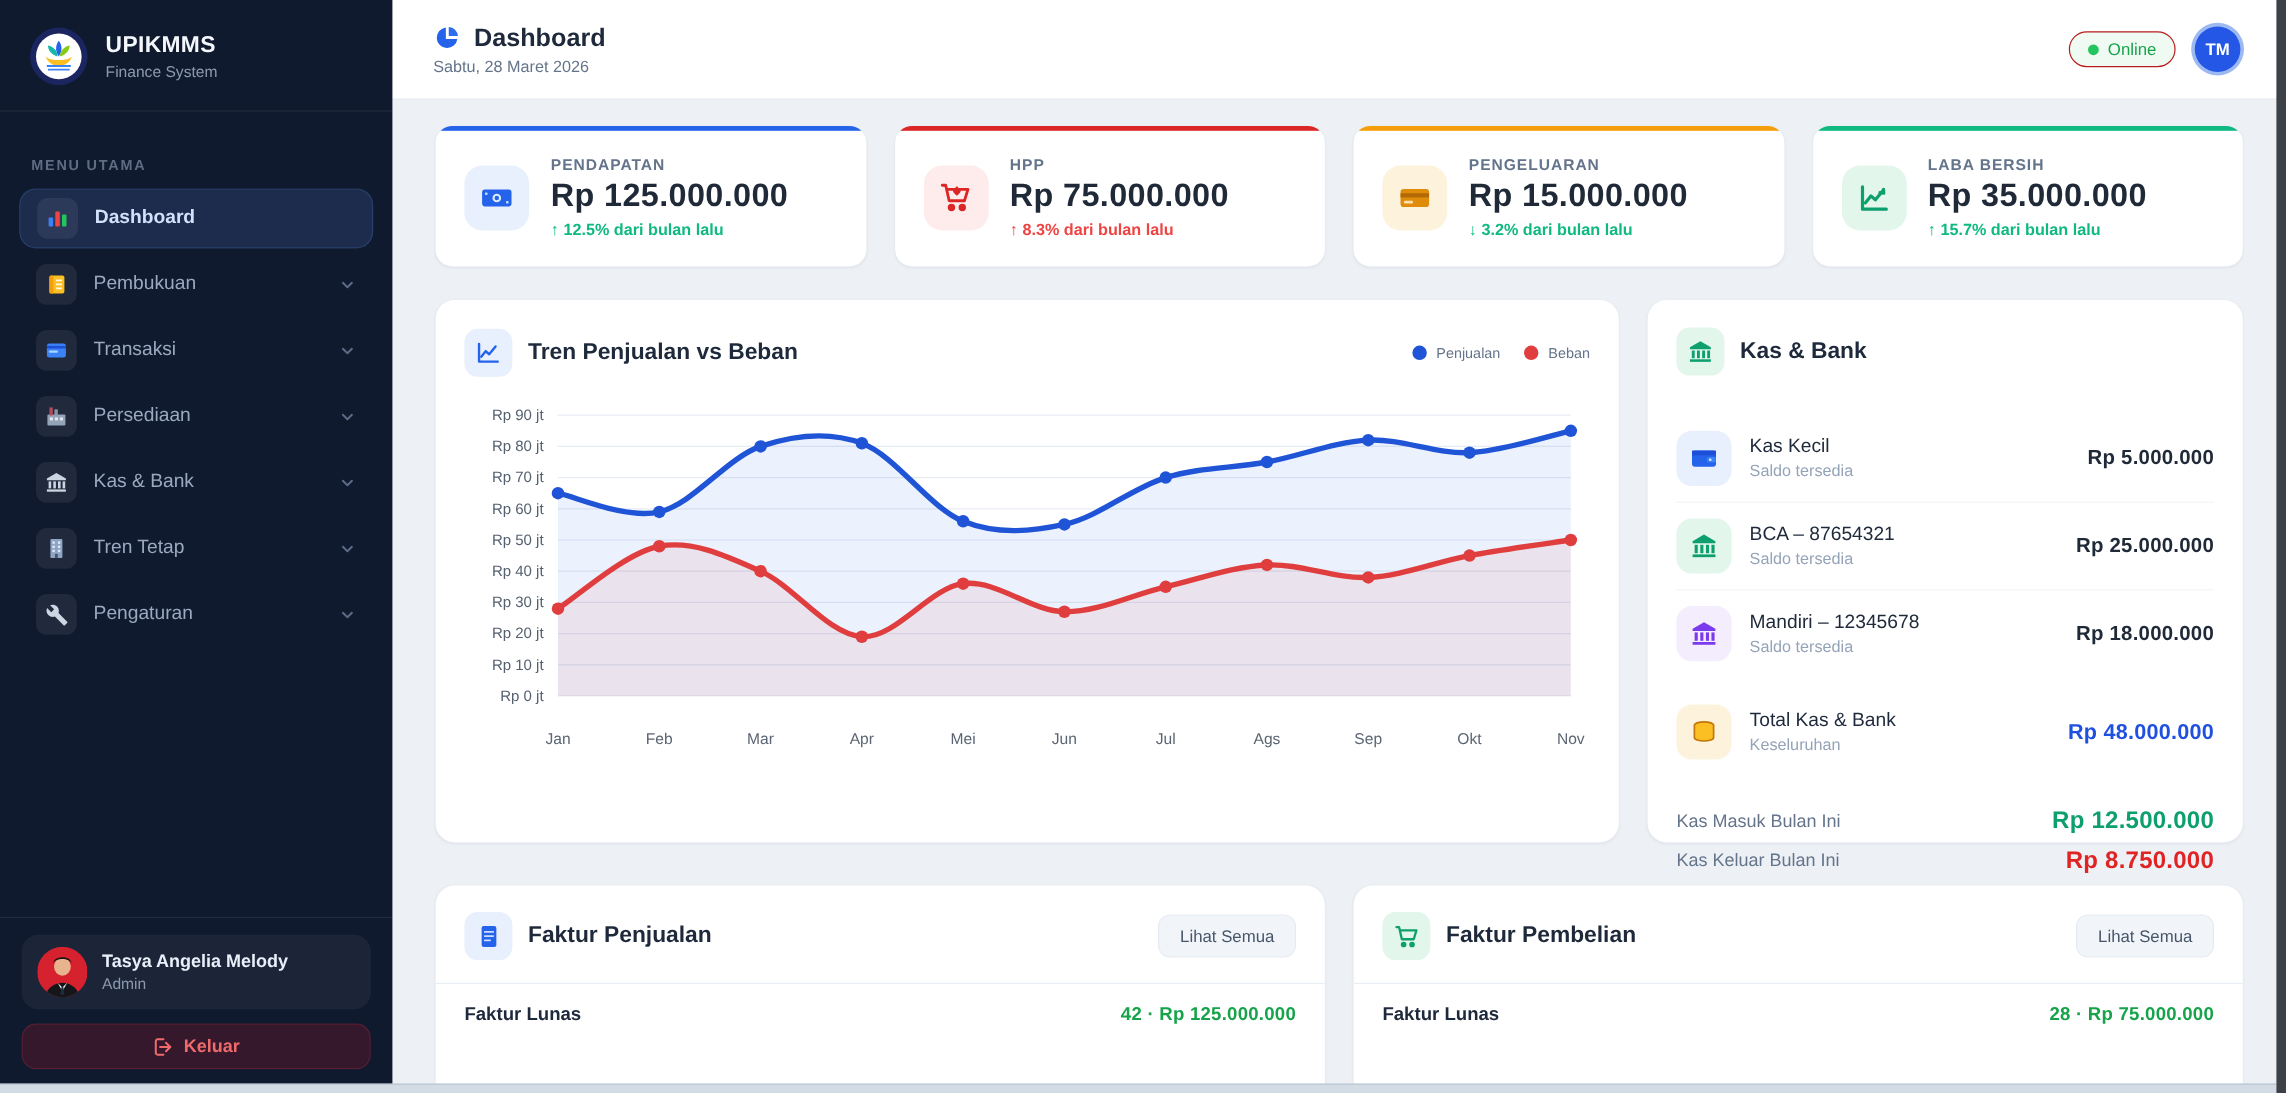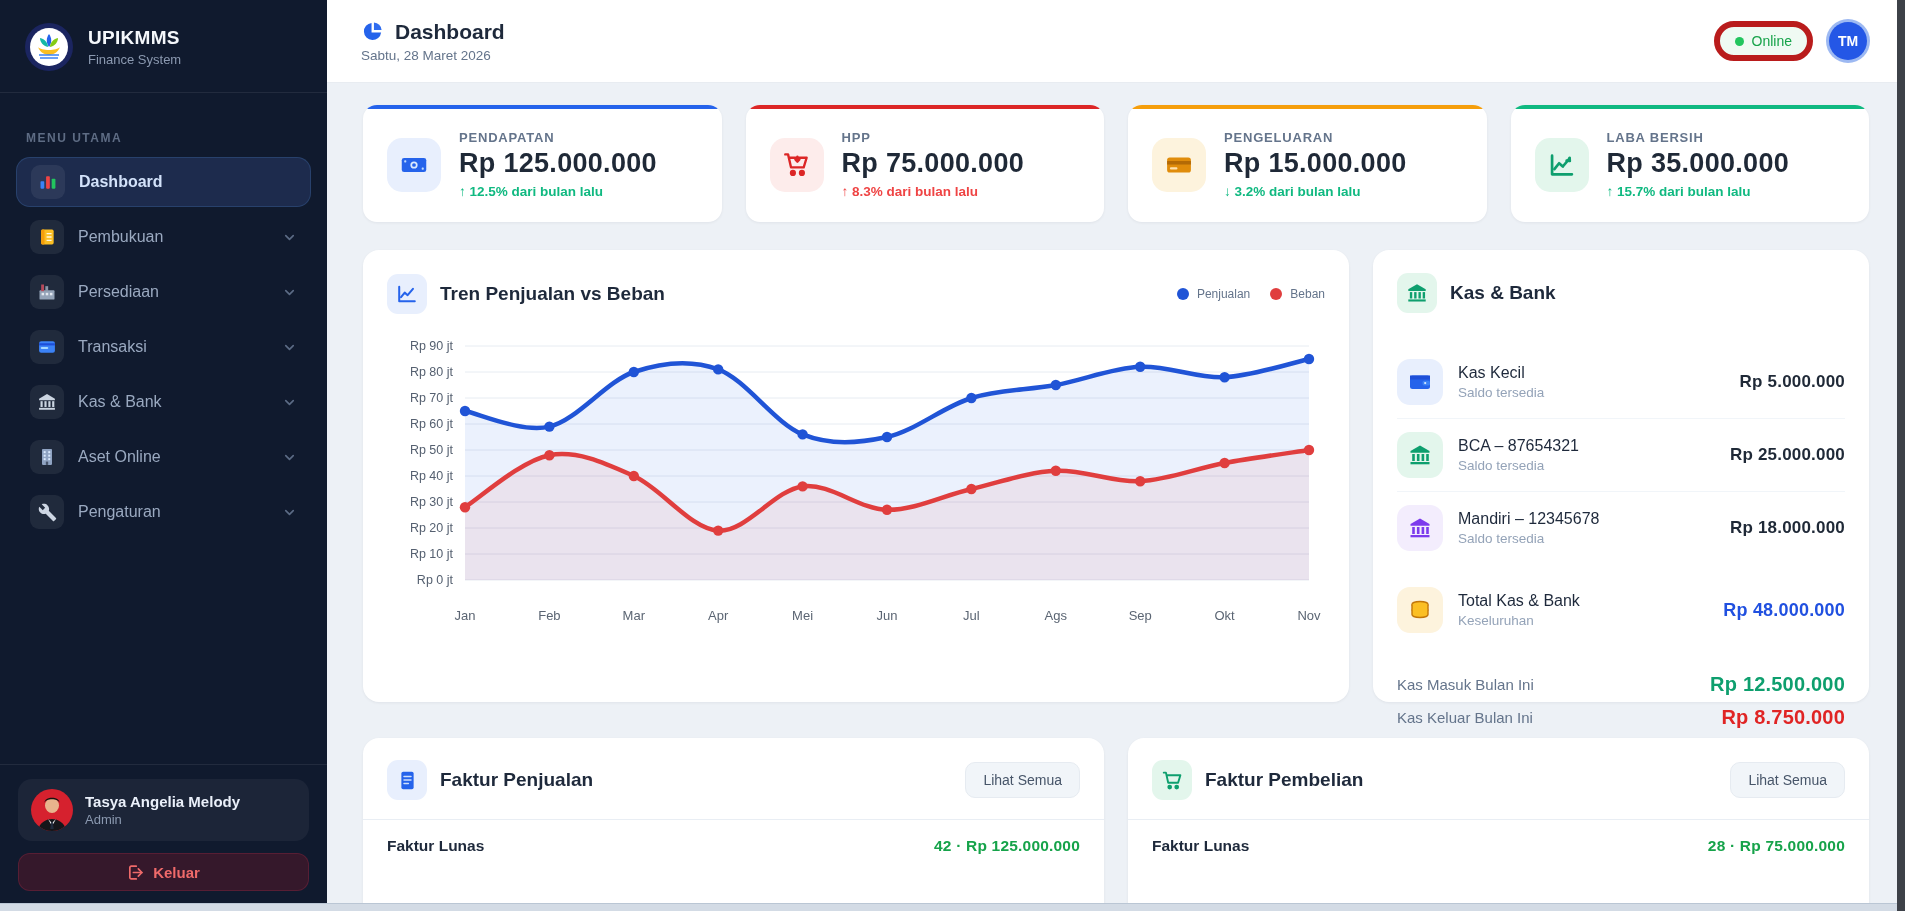--- a/index.html
+++ b/index.html
@@ -60,21 +60,21 @@
     height:82px; background:#ffffff; box-shadow:0 1px 0 #e8ecf1;
     display:flex; align-items:center; padding:0 34px;
   }
   .topbar-left{ display:flex; flex-direction:column; gap:4px; }
   .title-row{ display:flex; align-items:center; gap:11px; }
   .page-title{ font-size:21px; font-weight:bold; color:#1e293b; }
   .page-date{ font-size:13.5px; color:#64748b; }
   .topbar-right{ margin-left:auto; display:flex; align-items:center; gap:16px; }
   .online-pill{
     display:flex; align-items:center; gap:8px;
-    background:#effaf3; border:6px solid #b91c1c; border-radius:999px;
+    background:#effaf3; border:1px solid #b91c1c; border-radius:999px;
     padding:6px 15px; font-size:14px; color:#16a34a; cursor:default;
   }
   .online-dot{ width:9px; height:9px; border-radius:50%; background:#22c55e; }
   .top-avatar{
     width:38px; height:38px; border-radius:50%;
     background:#2457e6; box-shadow:0 0 0 3px #9db9f2;
     color:#ffffff; font-size:14px; font-weight:bold;
     display:flex; align-items:center; justify-content:center; cursor:pointer;
     margin-right:4px;
   }
@@ -183,44 +183,44 @@
       <span class="label">Pembukuan</span>
       <span class="chev">
           <svg width="15" height="15" viewBox="0 0 24 24" fill="none" stroke="#5b6b85" stroke-width="2.6" stroke-linecap="round" stroke-linejoin="round">
             <polyline points="6 9 12 15 18 9"></polyline>
           </svg>
         </span>
     </div>
     <div class="menu-item">
       <span class="icon-tile-sb">
         <svg width="20" height="20" viewBox="0 0 24 24">
+            <rect x="2.5" y="5" width="19" height="14" rx="2.5" fill="#3b82f6"></rect>
+            <rect x="4.5" y="12" width="9" height="2.4" rx="1.2" fill="#a5d8ff"></rect>
+            <rect x="2.5" y="7.5" width="19" height="2.6" fill="#1d4ed8"></rect>
+          </svg>
+      </span>
+      <span class="label">Transaksi</span>
+      <span class="chev">
+          <svg width="15" height="15" viewBox="0 0 24 24" fill="none" stroke="#5b6b85" stroke-width="2.6" stroke-linecap="round" stroke-linejoin="round">
+            <polyline points="6 9 12 15 18 9"></polyline>
+          </svg>
+        </span>
+    </div>
+    <div class="menu-item">
+      <span class="icon-tile-sb">
+        <svg width="20" height="20" viewBox="0 0 24 24">
             <rect x="3" y="10" width="18" height="11" rx="1" fill="#94a3b8"></rect>
             <rect x="5" y="3" width="3.4" height="8" fill="#b64a5a"></rect>
             <rect x="10" y="5" width="3.4" height="6" fill="#8b97a8"></rect>
             <rect x="5.5" y="13" width="3" height="3" fill="#e2e8f0"></rect>
             <rect x="10.5" y="13" width="3" height="3" fill="#e2e8f0"></rect>
             <rect x="15.5" y="13" width="3" height="3" fill="#e2e8f0"></rect>
           </svg>
       </span>
       <span class="label">Persediaan</span>
-      <span class="chev">
-          <svg width="15" height="15" viewBox="0 0 24 24" fill="none" stroke="#5b6b85" stroke-width="2.6" stroke-linecap="round" stroke-linejoin="round">
-            <polyline points="6 9 12 15 18 9"></polyline>
-          </svg>
-        </span>
-    </div>
-    <div class="menu-item">
-      <span class="icon-tile-sb">
-        <svg width="20" height="20" viewBox="0 0 24 24">
-            <rect x="2.5" y="5" width="19" height="14" rx="2.5" fill="#3b82f6"></rect>
-            <rect x="4.5" y="12" width="9" height="2.4" rx="1.2" fill="#a5d8ff"></rect>
-            <rect x="2.5" y="7.5" width="19" height="2.6" fill="#1d4ed8"></rect>
-          </svg>
-      </span>
-      <span class="label">Transaksi</span>
       <span class="chev">
           <svg width="15" height="15" viewBox="0 0 24 24" fill="none" stroke="#5b6b85" stroke-width="2.6" stroke-linecap="round" stroke-linejoin="round">
             <polyline points="6 9 12 15 18 9"></polyline>
           </svg>
         </span>
     </div>
     <div class="menu-item">
       <span class="icon-tile-sb">
         <svg width="20" height="20" viewBox="0 0 24 24" fill="#cbd5e1">
             <path d="M12 2.5L2.5 8v1.8h19V8L12 2.5z"></path>
@@ -246,21 +246,21 @@
               <rect x="8" y="5" width="2.4" height="2.4"></rect>
               <rect x="13.5" y="5" width="2.4" height="2.4"></rect>
               <rect x="8" y="9.2" width="2.4" height="2.4"></rect>
               <rect x="13.5" y="9.2" width="2.4" height="2.4"></rect>
               <rect x="8" y="13.4" width="2.4" height="2.4"></rect>
               <rect x="13.5" y="13.4" width="2.4" height="2.4"></rect>
               <rect x="10.6" y="17.5" width="2.8" height="4" fill="#47546b"></rect>
             </g>
           </svg>
       </span>
-      <span class="label">Aset Online</span>
+      <span class="label">Tren Tetap</span>
       <span class="chev">
           <svg width="15" height="15" viewBox="0 0 24 24" fill="none" stroke="#5b6b85" stroke-width="2.6" stroke-linecap="round" stroke-linejoin="round">
             <polyline points="6 9 12 15 18 9"></polyline>
           </svg>
         </span>
     </div>
     <div class="menu-item">
       <span class="icon-tile-sb">
         <svg width="19" height="19" viewBox="0 0 24 24" fill="#cdd6e3">
             <path d="M22.7 19l-9.1-9.1c.9-2.3.4-5-1.5-6.9-2-2-5-2.4-7.4-1.3L9 6 6 9 1.6 4.7C.4 7.1.9 10.1 2.9 12.1c1.9 1.9 4.6 2.4 6.9 1.5l9.1 9.1c.4.4 1 .4 1.4 0l2.3-2.3c.5-.4.5-1.1.1-1.4z"></path>

